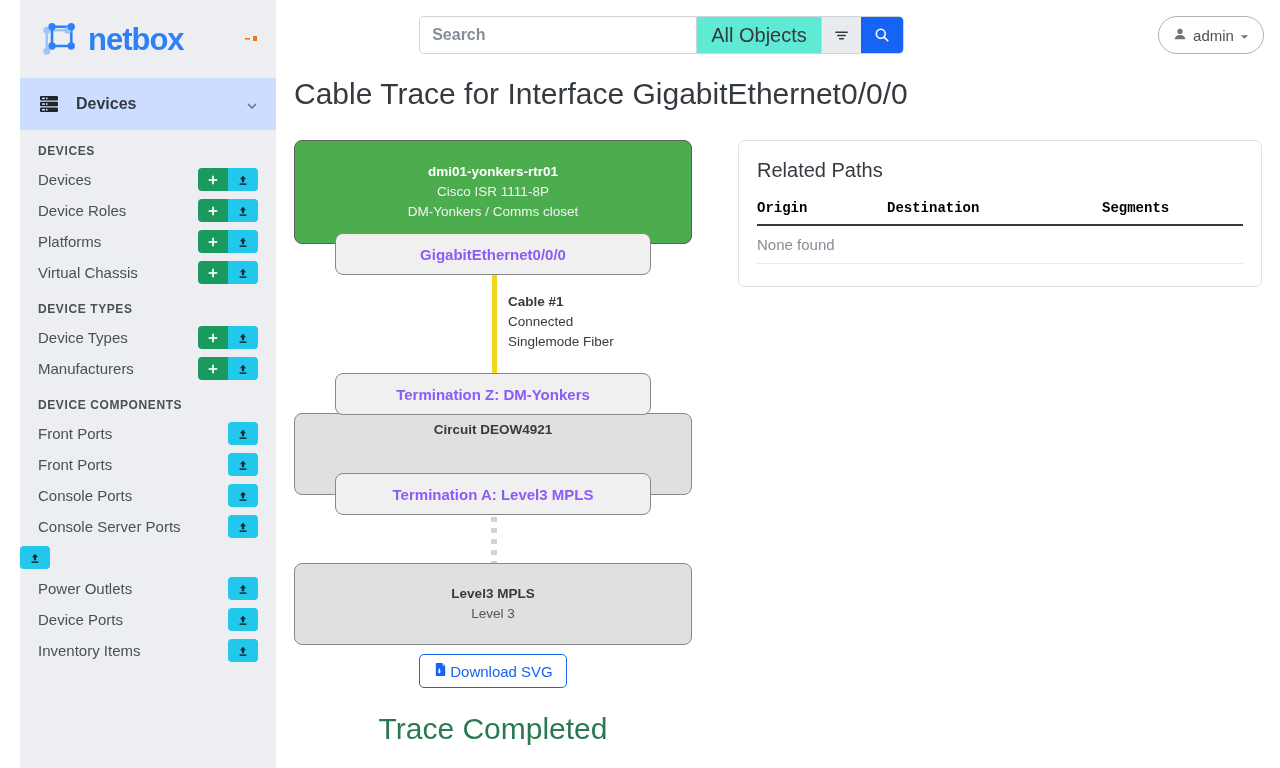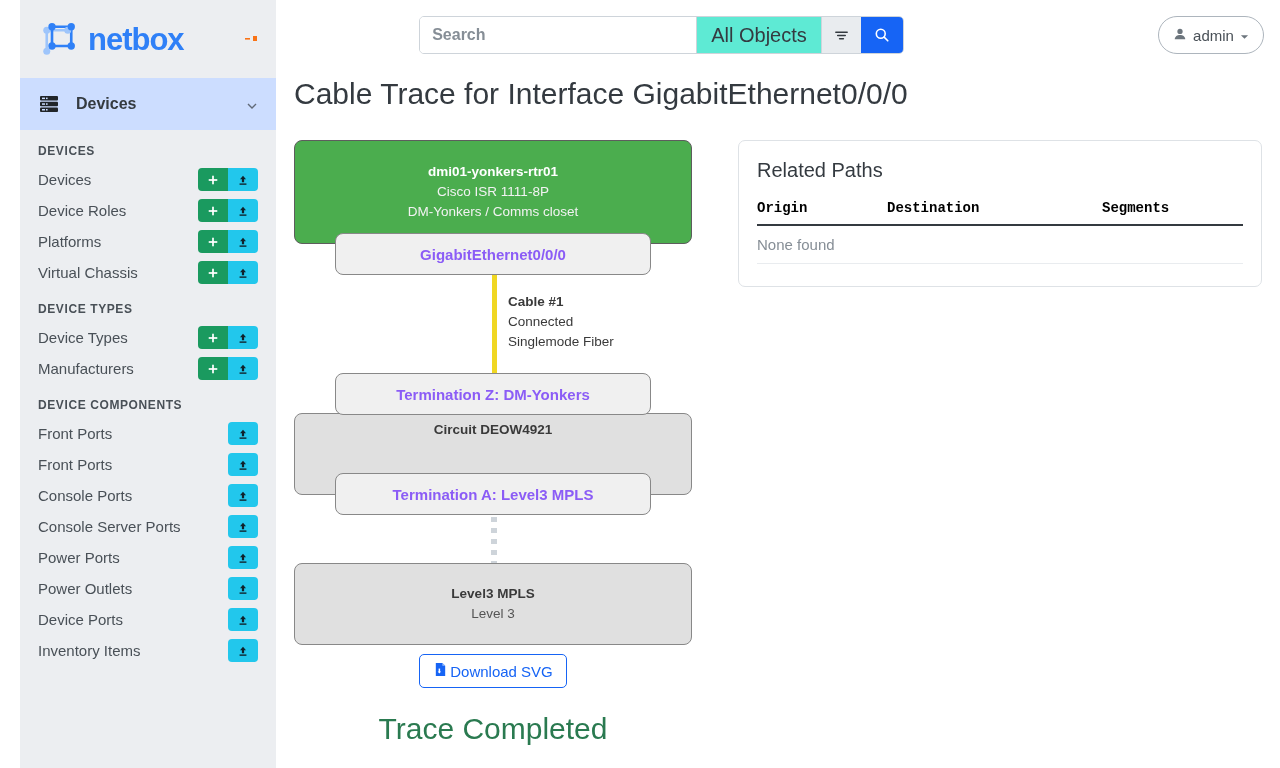--- a/index.html
+++ b/index.html
@@ -433,21 +433,20 @@
           <div class="btn-grp">
             <button class="mini-btn imp solo">
               <svg viewBox="0 0 14 14" width="12" height="12" aria-hidden="true">
                 <path d="M7 2 L10.5 6 L8.3 6 L8.3 9.5 L5.7 9.5 L5.7 6 L3.5 6 Z" fill="#10222b"></path>
                 <rect x="3" y="11" width="8" height="1.6" fill="#10222b"></rect>
               </svg>
             </button>
           </div>
         </div>
         <div class="menu-row">
-          <a class="menu-link">Power Ports</a>
           <div class="btn-grp">
             <button class="mini-btn imp solo">
               <svg viewBox="0 0 14 14" width="12" height="12" aria-hidden="true">
                 <path d="M7 2 L10.5 6 L8.3 6 L8.3 9.5 L5.7 9.5 L5.7 6 L3.5 6 Z" fill="#10222b"></path>
                 <rect x="3" y="11" width="8" height="1.6" fill="#10222b"></rect>
               </svg>
             </button>
           </div>
         </div>
         <div class="menu-row">

